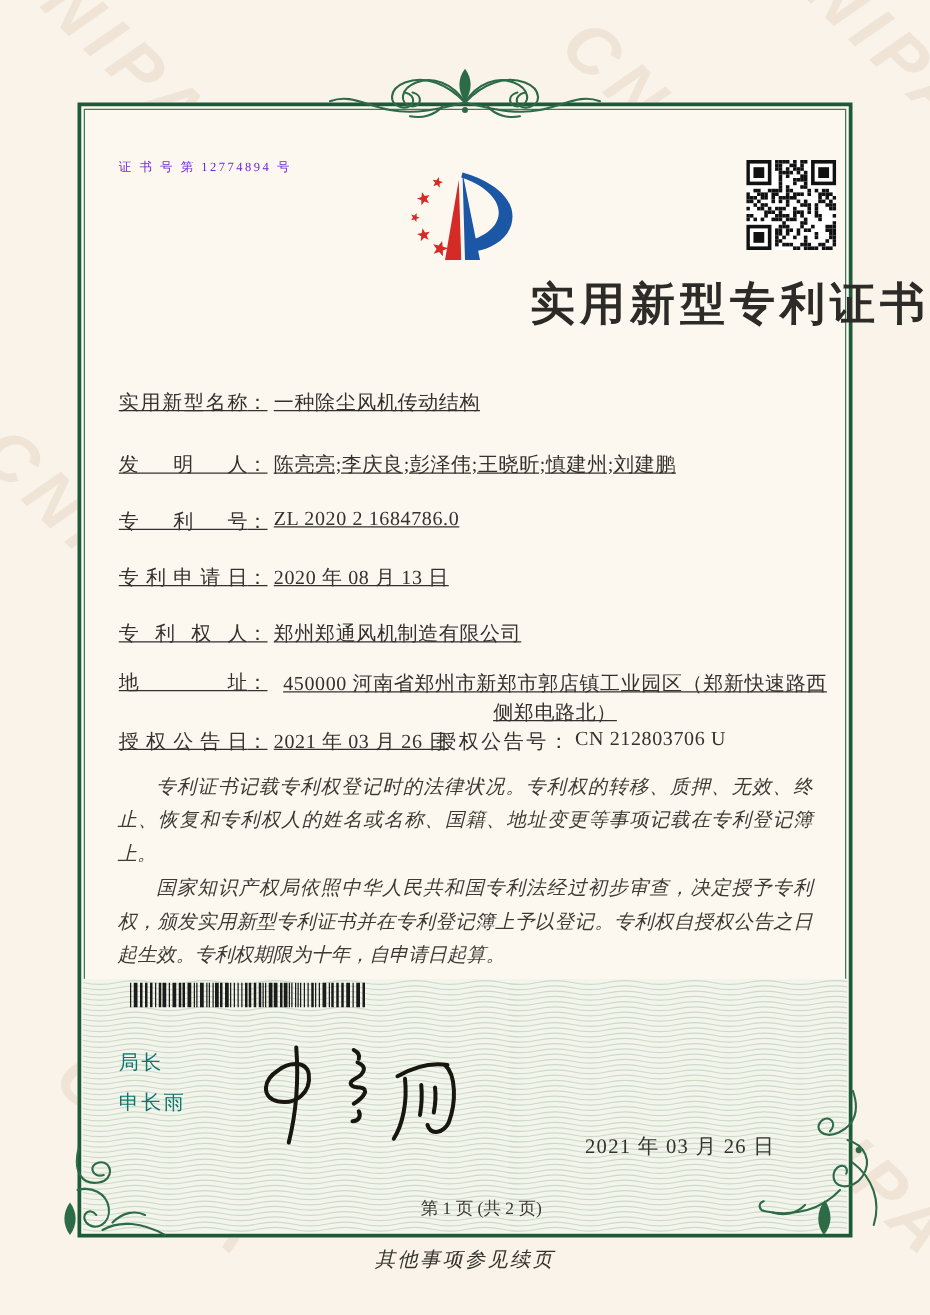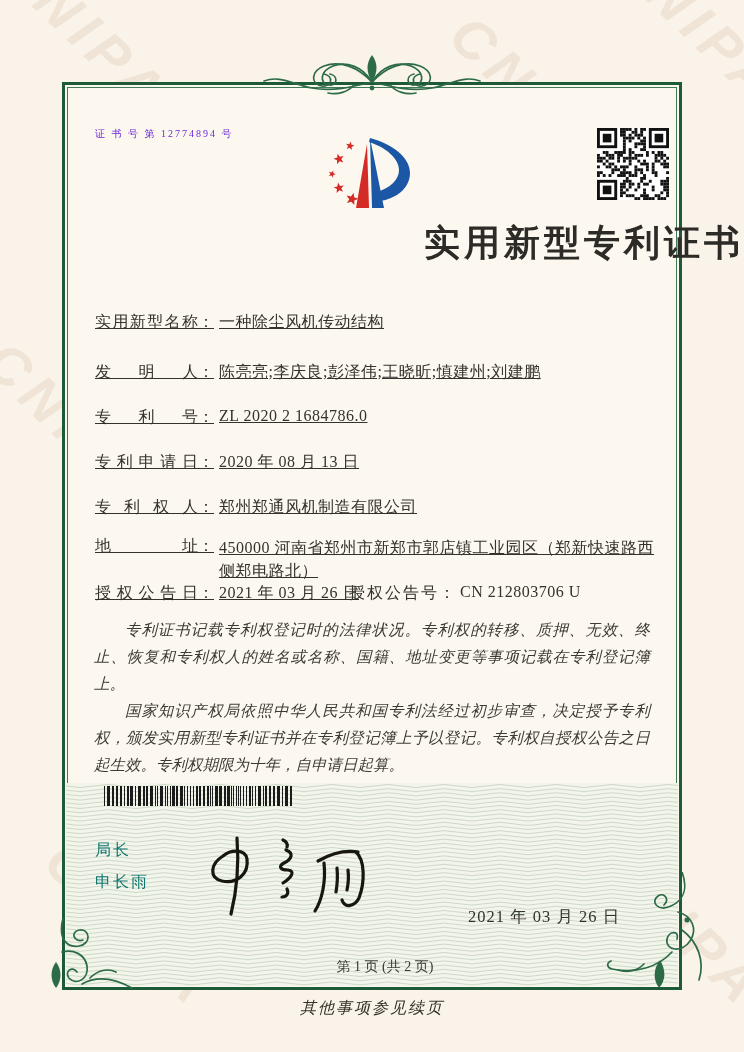--- a/index.html
+++ b/index.html
@@ -29,21 +29,21 @@
   .qr{position:absolute;left:597px;top:128px;width:72px;height:72px;background:#fff;}
   .logo{position:absolute;left:324px;top:130px;width:96px;height:88px;}
   .title{
     position:absolute;left:0;top:219px;width:744px;text-align:right;
     font-size:36px;font-weight:700;letter-spacing:4px;color:#2c2b27;
   }
   .row{position:absolute;left:95px;display:flex;font-size:16px;color:#33322c;text-decoration:underline;}
   .row .lbl{display:inline-block;width:103px;text-align:justify;text-align-last:justify;flex:none;}
   .row .colon{flex:none;margin-right:5px;}
   .row .val{letter-spacing:0.5px;}
-  .val.wrap{width:450px;line-height:23px;}
+  .val.wrap{width:450px;line-height:23px;text-align:center;}
   .row2col .pair2{position:absolute;left:254px;top:0;display:flex;}
   .paras{
     position:absolute;left:94px;top:616px;width:556px;
     font-size:15.5px;line-height:27px;font-style:italic;color:#3c3b33;
     text-align:justify;
   }
   .paras p{margin:0;text-indent:2em;}
   .waveband{position:absolute;left:66px;top:783px;width:612px;height:203px;background:#f3f5ec;overflow:hidden;}
   .barcode{position:absolute;left:104px;top:786px;width:192px;height:20px;}
   .sig-label{position:absolute;left:95px;font-size:16px;letter-spacing:2px;color:#0f766e;

